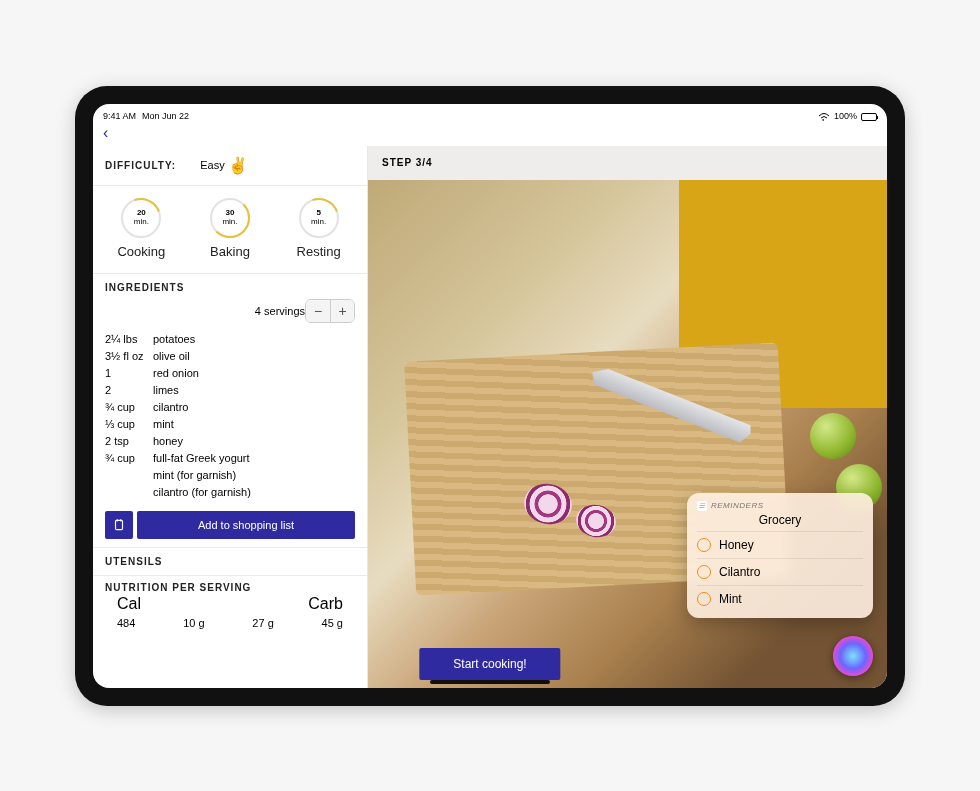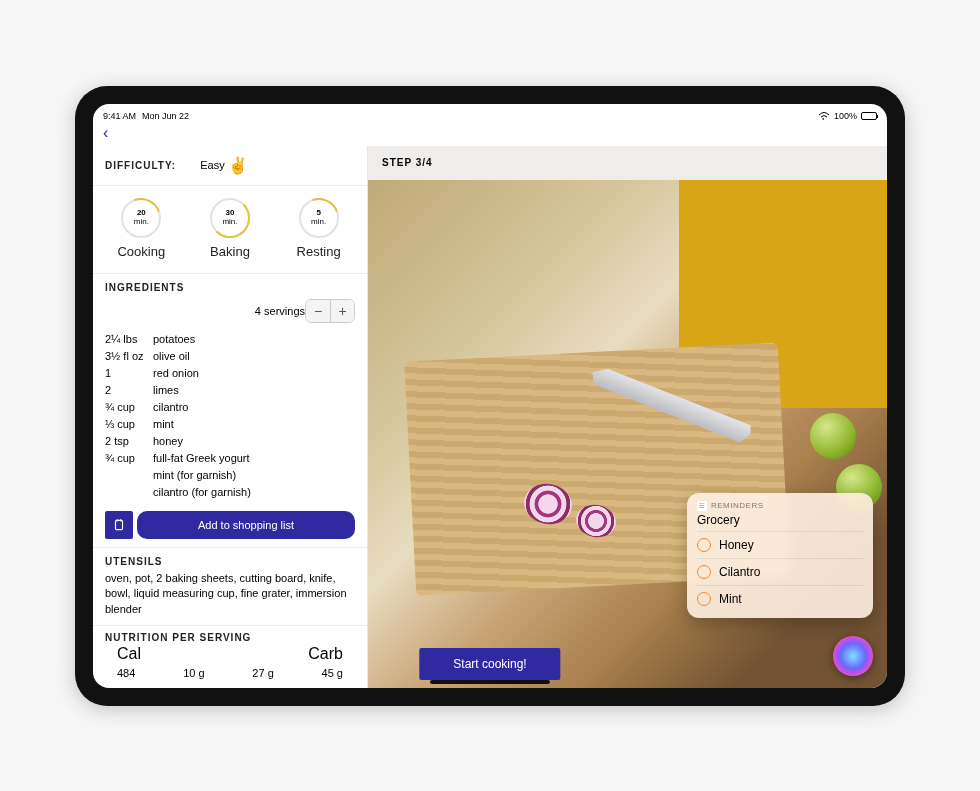--- a/index.html
+++ b/index.html
@@ -24,21 +24,21 @@
     overflow: hidden;
     position: relative;
     display: flex; flex-direction: column;
   }
   .status-bar {
     height: 20px; padding: 4px 10px 0;
     display: flex; justify-content: space-between; align-items: center;
     font-size: 9px; font-weight: 500; color: #000;
   }
   .status-left { display:flex; gap:6px; }
-  .status-right { display:flex; gap:4px; align-items:center; }
+  .status-right { display:flex; gap:4px; align-items:flex-end; }
   .battery { width:16px; height:8px; border:1px solid #000; border-radius:2px; position:relative; }
   .battery::after { content:""; position:absolute; right:-2px; top:2px; width:1px; height:3px; background:#000; }
   .battery-fill { background:#000; width:100%; height:100%; }
   .nav-row { height:22px; padding:0 10px; }
   .back-chevron { font-size:16px; color:#2e2c9e; font-weight:300; cursor:pointer; user-select:none; }
   .content { flex:1; display:flex; overflow:hidden; }
   .left { width: 275px; border-right:1px solid #e8e6e6; display:flex; flex-direction:column; overflow:hidden; }
   .right { flex:1; display:flex; flex-direction:column; position:relative; }
   .section { padding: 8px 12px; border-bottom:1px solid #eceaea; }
   .section.nobottom { border-bottom:none; }
@@ -62,21 +62,21 @@
   .timer-label { font-size:13px; color:#222; }
   .servings-row { display:flex; justify-content:flex-end; align-items:center; padding:6px 0 8px; font-size:11px;margin-left:32px; }
   .stepper { display:flex; border:1px solid #ccc; border-radius:6px; overflow:hidden; }
   .stepper button { width:24px; height:22px; background:#f4f4f4; border:none; font-size:14px; color:#555; cursor:pointer; }
   .stepper button + button { border-left:1px solid #ccc; }
   .ing-table { font-size:11px; line-height:1.55; }
   .ing-row { display:flex; }
   .ing-qty { width:48px; }
   .shopping-row { display:flex; gap:4px; margin-top:10px; }
   .icon-btn { width:28px; height:28px; background:#2f2aa0; display:flex; align-items:center; justify-content:center; color:#fff; border-radius:2px; }
-  .shopping-btn { flex:1; height:28px; background:#2f2aa0; color:#fff; font-size:11px; border:none; border-radius:10px; cursor:pointer; }
+  .shopping-btn { flex:1; height:28px; background:#2f2aa0; color:#fff; font-size:11px; border:none; border-radius:2px; cursor:pointer; }
   .utensils-text { font-size:11px; line-height:1.4; padding-top:4px; }
   .nutrition { padding:6px 12px 0; }
   .nut-row { display:flex; justify-content:space-between; font-size:16px; padding:2px 12px; }
   .nut-row.vals { font-size:11px; }
   .start-btn { position:absolute; left:50%; transform:translateX(-50%); bottom:8px;
                background:#2f2aa0; color:#fff; font-size:12px; border:none;
                padding:9px 34px; border-radius:2px; cursor:pointer; z-index:5; }
   .step-bar { height:34px; background:#efedeb; display:flex; align-items:center; padding:0 14px;
               font-size:10px; letter-spacing:1px; font-weight:700; }
   .photo { flex:1; position:relative; background:
@@ -101,24 +101,24 @@
   .knife { position:absolute; left:42%; top:42%; width:170px; height:22px;
            background:linear-gradient(180deg,#e7e7ea,#b9bbc0);
            clip-path: polygon(0 50%, 8% 10%, 98% 4%, 100% 40%, 96% 95%, 4% 100%);
            transform:rotate(22deg); }
   .reminders-card {
     position:absolute; right:14px; bottom:70px; width:186px;
     background: rgba(255,240,225,.9); backdrop-filter: blur(6px);
     border-radius:12px; padding:8px 10px 6px; font-size:11px;
     box-shadow:0 6px 18px rgba(0,0,0,.25);
   }
-  .rem-header { display:flex; align-items:center; gap:4px; font-size:8px; color:#777; letter-spacing:.5px; }
+  .rem-header { display:flex; align-items:center; gap:4px; font-size:8px; color:#777; letter-spacing:.5px;font-style:italic; }
   .rem-icon { width:10px; height:10px; border-radius:2px; background:#fff;
               display:flex; align-items:center; justify-content:center; font-size:7px; color:#f28b1d; }
-  .rem-title { font-size:12px; margin-top:2px; }
+  .rem-title { font-size:12px; margin-top:2px;text-align:center; }
   .rem-item { display:flex; align-items:center; gap:8px; padding:6px 0; border-top:1px solid rgba(0,0,0,.08); font-size:12px; }
   .rem-item:first-of-type { border-top:1px solid rgba(0,0,0,.08); margin-top:4px; }
   .rem-circle { width:14px; height:14px; border-radius:50%; border:1.5px solid #f28b1d; }
   .siri-orb { position:absolute; right:14px; bottom:12px; width:40px; height:40px; border-radius:50%;
               background: radial-gradient(circle at 50% 50%, #7be3ff, #6b66ff 45%, #e44bd6 70%, #111 85%); 
               box-shadow:0 2px 8px rgba(0,0,0,.4); cursor:pointer; }
   .home-indicator { position:absolute; left:50%; bottom:4px; transform:translateX(-50%);
                     width:120px; height:4px; border-radius:2px; background:#000; opacity:.9; }
   .wifi { width:12px; height:8px; position:relative; }
   .wifi::before { content:"\25CF"; font-size:4px; position:absolute; bottom:-1px; left:4px; }
@@ -238,21 +238,20 @@
                   <rect x="6" y="4" width="12" height="16" rx="2"></rect>
                   <path d="M9 2v4M15 2v4"></path>
                 </svg>
             </div>
             <button class="shopping-btn">Add to shopping list</button>
           </div>
         </div>
 
         <div class="section">
           <div class="section-title">UTENSILS</div>
-          <div class="utensils-text">oven, pot, 2 baking sheets, cutting board, knife, bowl, liquid measuring cup, fine grater, immersion blender</div>
         </div>
 
         <div class="section nobottom nutrition" style="position:relative; padding-bottom:28px;">
           <div class="section-title">NUTRITION PER SERVING</div>
           <div class="nut-row">
             <span>Cal</span>
             <span></span>
             <span></span>
             <span>Carb</span>
           </div>

